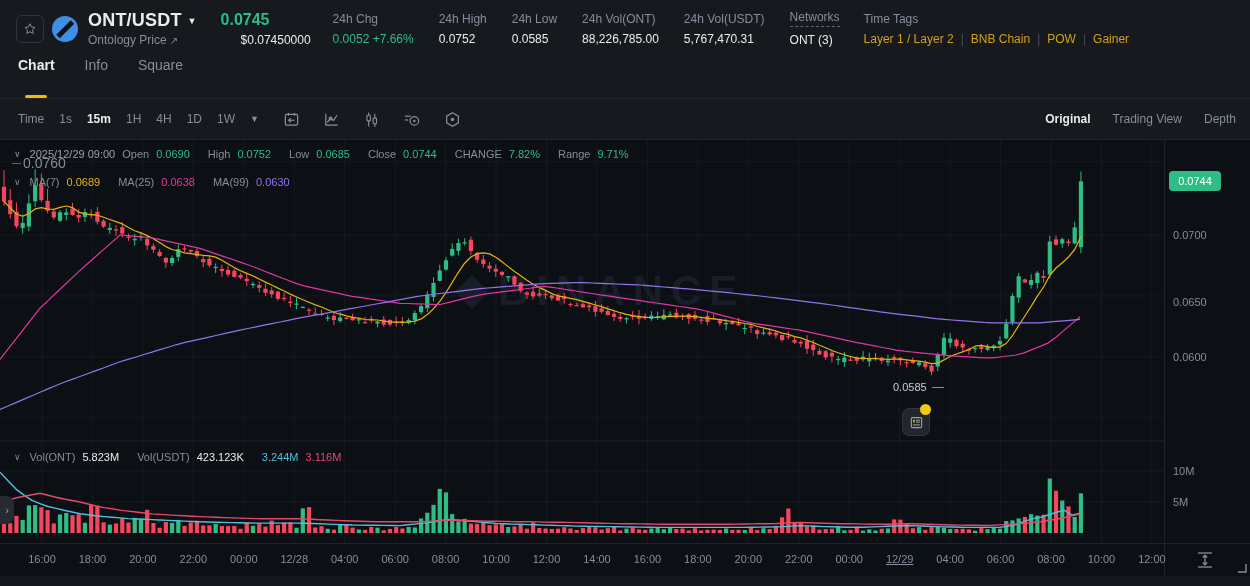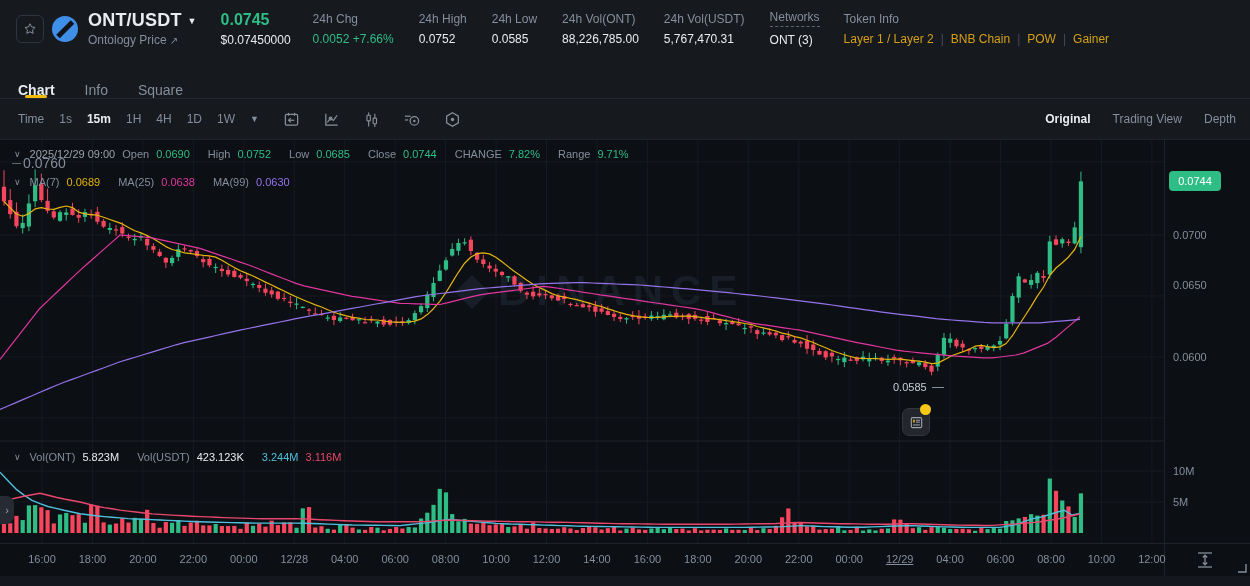--- a/index.html
+++ b/index.html
@@ -8,34 +8,34 @@
   .hdr{position:absolute;top:0;left:0;width:1250px;height:57px;background:#16191E;display:flex;align-items:center;padding-left:16px;box-sizing:border-box;}
   .star-btn{width:26px;height:26px;border:1px solid #2F353E;border-radius:6px;display:flex;align-items:center;justify-content:center;flex:0 0 auto;}
   .coin-logo{width:28px;height:28px;margin-left:7px;flex:0 0 auto;}
   .pair-block{margin-left:9px;}
   .pair-row{display:flex;align-items:center;gap:6px;}
   .pair-title{font-size:18px;font-weight:700;color:#EAECEF;letter-spacing:.2px;text-align:center;}
   .pair-caret{font-size:9px;color:#EAECEF;}
   .pair-sub{margin-top:2px;color:#848E9C;font-size:12px;display:flex;gap:3px;align-items:center;}
   .price-block{margin-left:24px;}
   .price-main{font-size:16px;font-weight:700;color:#2EBD85;}
-  .price-usd{margin-top:4px;font-size:12px;color:#EAECEF;}
+  .price-usd{margin-top:4px;font-size:12px;color:#EAECEF;margin-left:20px;}
   .stats{display:flex;margin-left:22px;gap:25px;}
   .stat .s-label{color:#848E9C;font-size:12px;white-space:nowrap;}
   .stat .s-value{margin-top:6px;font-size:12px;color:#EAECEF;white-space:nowrap;}
   .stat .s-value.green{color:#2EBD85;}
   .networks{margin-left:25px;}
   .networks .s-label{border-bottom:1px dashed #5E6673;padding-bottom:2px;display:inline-block;}
   .tags-block{margin-left:24px;}
   .tag-row{margin-top:6px;display:flex;align-items:center;gap:7px;white-space:nowrap;}
   .tag-link{color:#D4A017;cursor:pointer;}
   .tag-sep{color:#474D57;}
   
   .tabs{position:absolute;top:57px;left:0;width:1250px;height:42px;background:#16191E;border-bottom:1px solid #23262C;box-sizing:border-box;display:flex;align-items:center;padding-left:18px;gap:30px;}
-  .tab{color:#848E9C;font-size:14px;position:relative;height:41px;display:flex;align-items:flex-end;cursor:pointer;}
+  .tab{color:#848E9C;font-size:14px;position:relative;height:41px;display:flex;align-items:flex-start;cursor:pointer;}
   .tab.active{color:#EAECEF;font-weight:700;}
   .tab.active .underline{position:absolute;bottom:0;left:50%;transform:translateX(-50%);width:22px;height:3px;background:#F0B90B;border-radius:2px;}
   .tabs-right{position:absolute;right:16px;top:0;height:42px;display:flex;align-items:center;gap:20px;}
   .ai-txt{font-weight:800;font-size:15px;background:linear-gradient(90deg,#4B79F6,#9A5CF0);-webkit-background-clip:text;background-clip:text;color:transparent;}
   
   .toolbar{position:absolute;top:99px;left:0;width:1250px;height:41px;background:#16191E;border-bottom:1px solid #20242B;box-sizing:border-box;display:flex;align-items:center;padding-left:18px;}
   .tb-left{display:flex;align-items:center;gap:15px;color:#848E9C;font-size:12px;}
   .intv{cursor:pointer;}
   .intv.active{color:#EAECEF;font-weight:700;}
   .tb-caret{font-size:9px;cursor:pointer;}
@@ -126,21 +126,21 @@
       <div class="stat">
           <div class="s-label">24h Vol(USDT)</div>
           <div class="s-value">5,767,470.31</div>
         </div>
     </div>
     <div class="stat networks">
       <div class="s-label">Networks</div>
       <div class="s-value">ONT (3)</div>
     </div>
     <div class="stat tags-block">
-      <div class="s-label">Token Info</div>
+      <div class="s-label">Time Tags</div>
       <div class="tag-row">
         <span class="tag-link">Layer 1 / Layer 2</span>
           <span class="tag-sep">|</span>
         <span class="tag-link">BNB Chain</span>
           <span class="tag-sep">|</span>
         <span class="tag-link">POW</span>
           <span class="tag-sep">|</span>
         <span class="tag-link">Gainer</span>
       </div>
     </div>
@@ -838,21 +838,21 @@
           <line x1="4.3" y1="10.6" x2="11.6" y2="10.6" stroke="#9AA0AA" stroke-width="1.1"></line>
         </svg>
       <span class="news-dot"></span>
     </div>
 
     <div class="expander">›</div>
 
     <div class="axis-sep"></div>
     <div id="raxis">
         <span class="raxis-label" style="top: 89px;">0.0700</span>
-        <span class="raxis-label" style="top: 139px;">0.0650</span>
+        <span class="raxis-label" style="top: 156px;">0.0650</span>
         <span class="raxis-label" style="top: 210.951px;">0.0600</span>
         <span class="raxis-label" style="top: 325px;">10M</span>
         <span class="raxis-label" style="top: 356px;">5M</span>
       </div>
     <div class="price-badge">0.0744</div>
 
     <div class="time-axis" id="time-axis">
       <svg class="fit-icon" width="22" height="18" viewBox="0 0 22 18">
           <line x1="4" y1="2" x2="18" y2="2" stroke="#848E9C" stroke-width="1.3"></line>
           <line x1="4" y1="16" x2="18" y2="16" stroke="#848E9C" stroke-width="1.3"></line>

